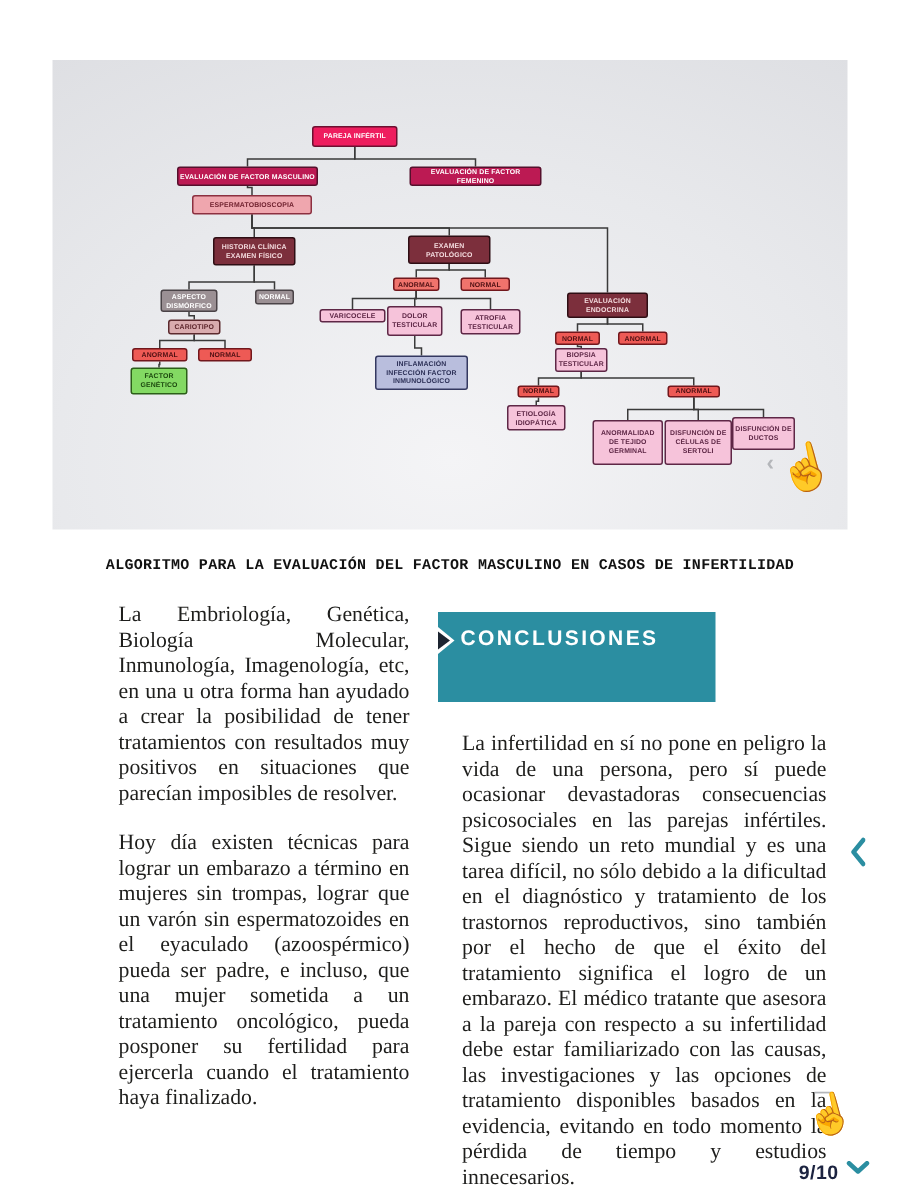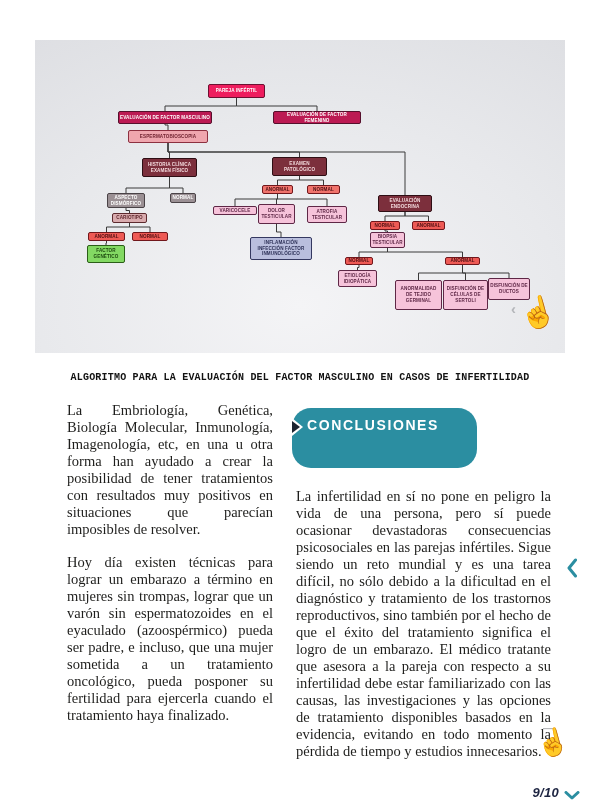--- a/index.html
+++ b/index.html
@@ -34,48 +34,47 @@
   .caption {
     position:absolute; top:372px; left:30px; width:540px; text-align:center;
     font-size:10px; font-weight:bold; color:#121212; letter-spacing:0.2px;font-family:Liberation Mono, monospace;
   }
 
   
   .serif { font-family:"Liberation Serif", serif; color:var(--ink); }
   .col-left  { position:absolute; left:63px;  top:402px; width:210px; }
   .col-right { position:absolute; left:292px; top:408px; width:259px; }
   .col-left p, .col-right p {
-    margin:0 0 16px 4px; font-size:14.5px; line-height:17px; text-align:justify;
+    margin:0 0 16px 16px; font-size:14.5px; line-height:17px; text-align:justify;
   }
 
   
   .banner {
     position:relative; width:185px; height:60px; background:var(--accent);
     margin-bottom:20px;
-    border-radius:19px;
   }
   .banner .banner-label {
     position:absolute; left:15px; top:9px; color:#ffffff;
     font-size:14px; font-weight:bold; letter-spacing:1.6px;
   }
   .banner .notch {
     position:absolute; left:0; top:10px; width:0; height:0;
     border-top:9px solid transparent; border-bottom:9px solid transparent;
     border-left:11px solid #ffffff;
   }
   .banner .notch::after {
     content:""; position:absolute; left:-11px; top:-6px; width:0; height:0;
     border-top:6px solid transparent; border-bottom:6px solid transparent;
     border-left:8px solid #1c2430;
   }
 
   
   .side-nav { position:absolute; right:23px; top:558px; width:10px; height:20px; cursor:pointer; }
   .page-nav {
-    position:absolute; right:20px; bottom:0; display:flex; align-items:flex-end; gap:5px;font-style:italic;
+    position:absolute; right:20px; bottom:11px; display:flex; align-items:flex-start; gap:5px;
   }
   .page-nav .num { font-size:13px; font-weight:bold; color:#1c2340; letter-spacing:0.3px; }
   .page-nav svg, .side-nav svg { display:block; }
 </style>
 </head>
 <body>
 
 <div class="panel" id="flow-panel">
   <svg class="edges" id="flow-edges" width="530" height="313" viewBox="0 0 530 313">
       <path d="M201.5 58 L201.5 66 L130 66 L130 71" fill="none" stroke="#3a3a3a" stroke-width="1"></path>

